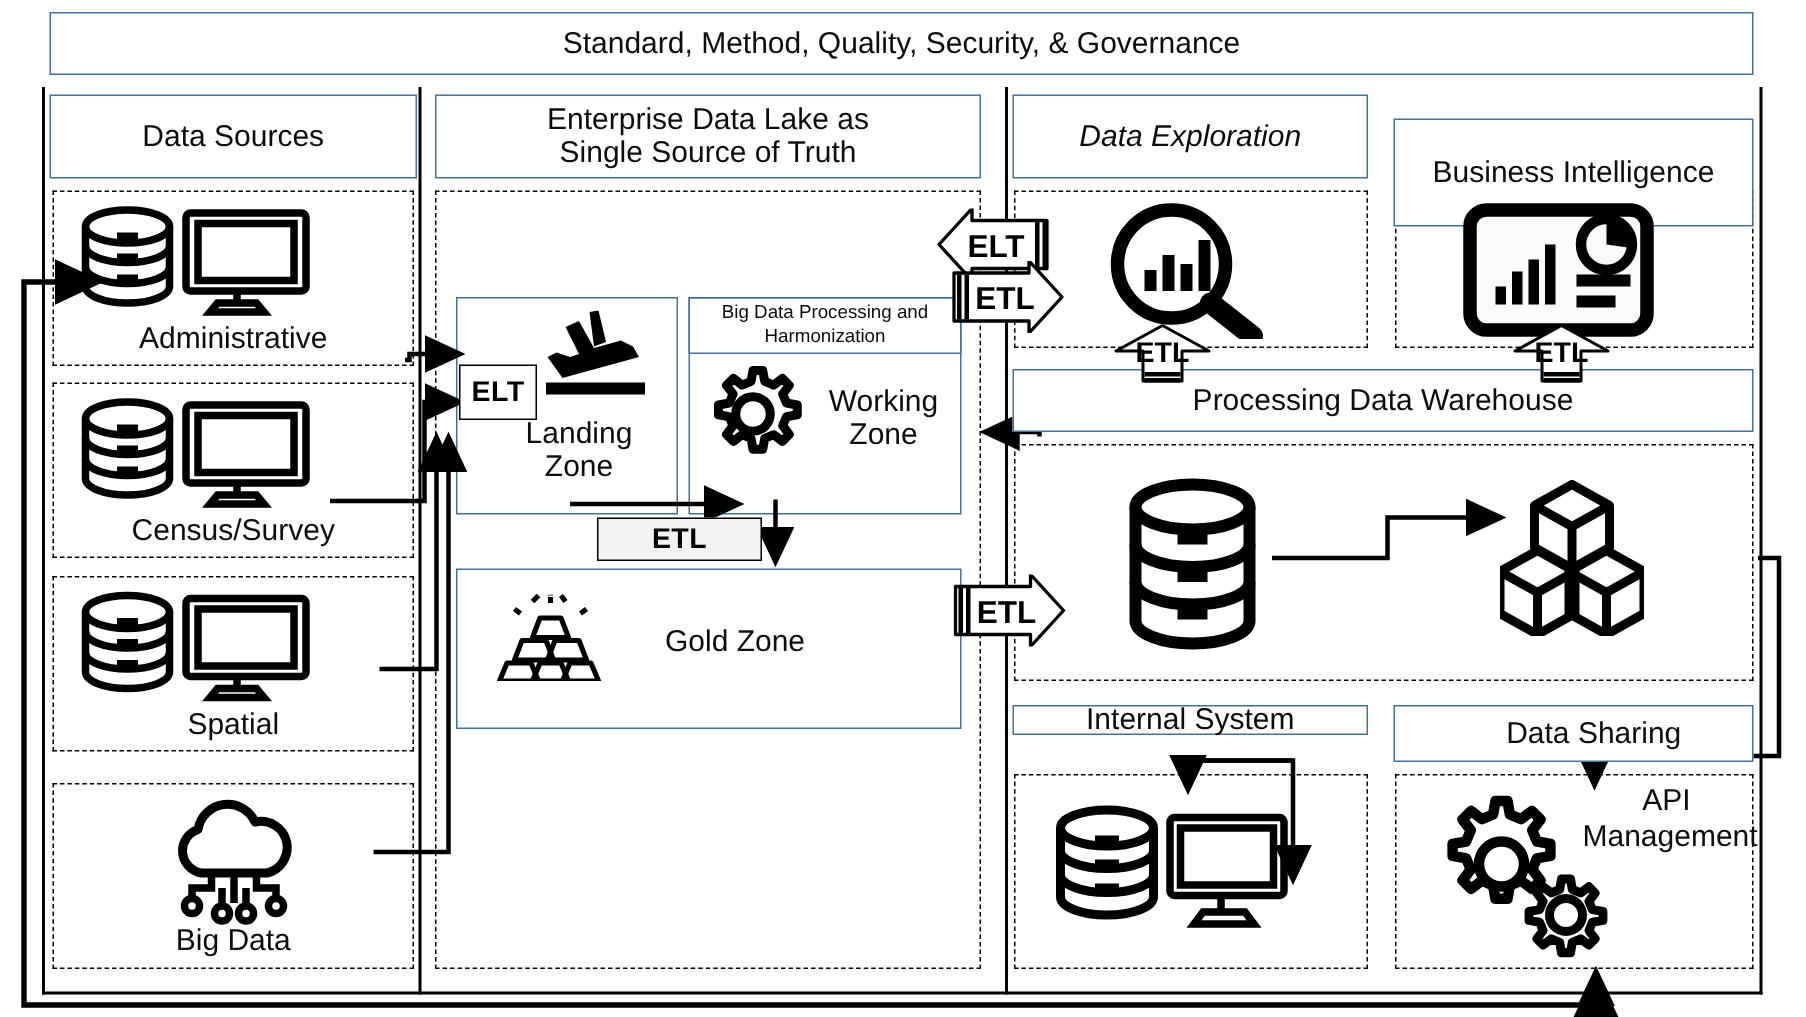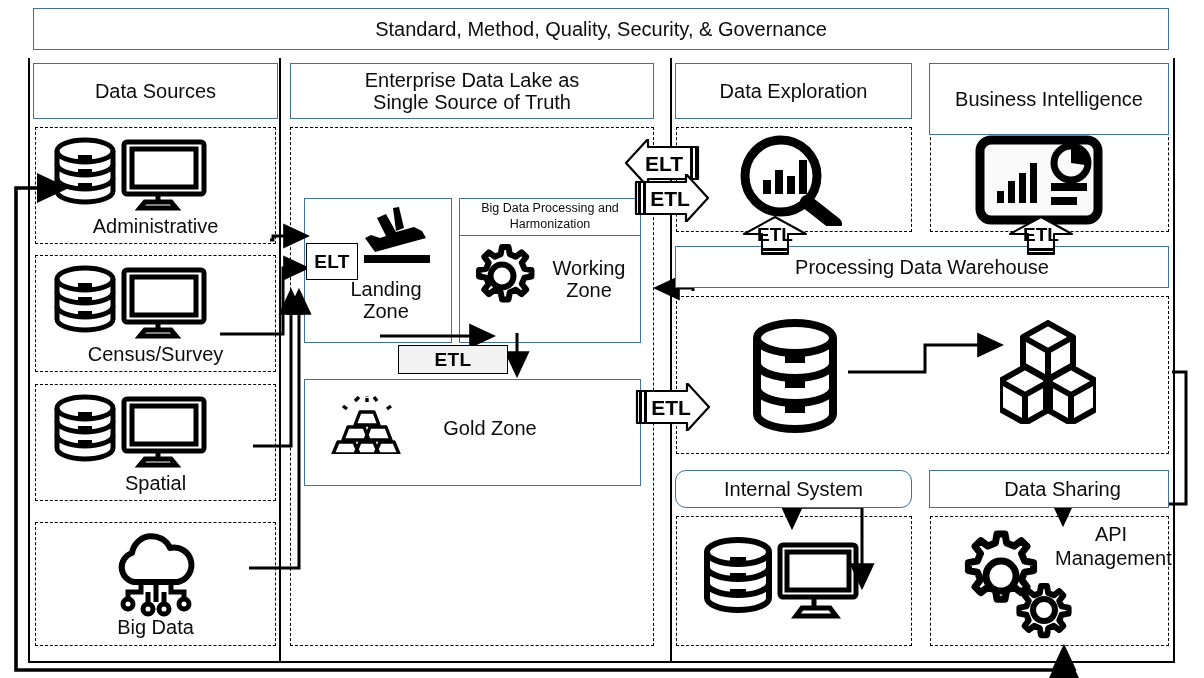--- a/index.html
+++ b/index.html
@@ -112,25 +112,25 @@
 
   <div class="hdr" style="left:33px;top:63px;width:245px;height:56px;">
     <span>Data Sources</span>
   </div>
 
   <div class="hdr" style="left:290px;top:63px;width:364px;height:56px;flex-direction:column;">
     <span>Enterprise Data Lake as</span>
     <span>Single Source of Truth</span>
   </div>
 
-  <div class="hdr" style="left:675px;top:63px;width:237px;height:56px;">
+  <div class="hdr" style="left:675px;top:63px;width:237px;height:56px;font-style:italic;">
     <span>Data Exploration</span>
   </div>
 
-  <div class="hdr" style="left:929px;top:63px;width:240px;height:72px;">
+  <div class="hdr" style="left:929px;top:79px;width:240px;height:72px;">
     <span>Business Intelligence</span>
   </div>
 
   <div class="dashbox" style="left:35px;top:127px;width:241px;height:117px;"></div>
   <div class="ico" style="left:50px;top:136px;">
     <svg width="160" height="78" viewBox="0 0 160 78">
       <g fill="none" stroke="#000" stroke-width="5">
         <ellipse cx="35" cy="15" rx="28" ry="11"></ellipse>
         <path d="M7 15 v40 a28 11 0 0 0 56 0 V15"></path>
         <path d="M7 28 a28 11 0 0 0 56 0"></path>
@@ -318,21 +318,21 @@
         <path d="M48 3 L73 17 L73 45 L48 59 L23 45 L23 17 z"></path>
         <path d="M23 17 L48 31 L73 17 M48 31 L48 59"></path>
         <path d="M25 47 L50 61 L50 89 L25 103 L0 89 L0 61 z"></path>
         <path d="M0 61 L25 75 L50 61 M25 75 L25 103"></path>
         <path d="M71 47 L96 61 L96 89 L71 103 L46 89 L46 61 z"></path>
         <path d="M46 61 L71 75 L96 61 M71 75 L71 103"></path>
       </g>
     </svg>
   </div>
 
-  <div class="hdr" style="left:675px;top:470px;width:237px;height:38px;border-radius:11px;">
+  <div class="hdr" style="left:675px;top:470px;width:237px;height:20px;">
     <span>Internal System</span>
   </div>
   <div class="dashbox" style="left:676px;top:516px;width:236px;height:130px;"></div>
   <div class="ico" style="left:700px;top:535px;">
     <svg width="160" height="88" viewBox="0 0 160 88">
       <g fill="none" stroke="#000" stroke-width="6">
         <ellipse cx="38" cy="17" rx="31" ry="12"></ellipse>
         <path d="M7 17 v46 a31 12 0 0 0 62 0 V17"></path>
         <path d="M7 32 a31 12 0 0 0 62 0"></path>
         <path d="M7 48 a31 12 0 0 0 62 0"></path>

